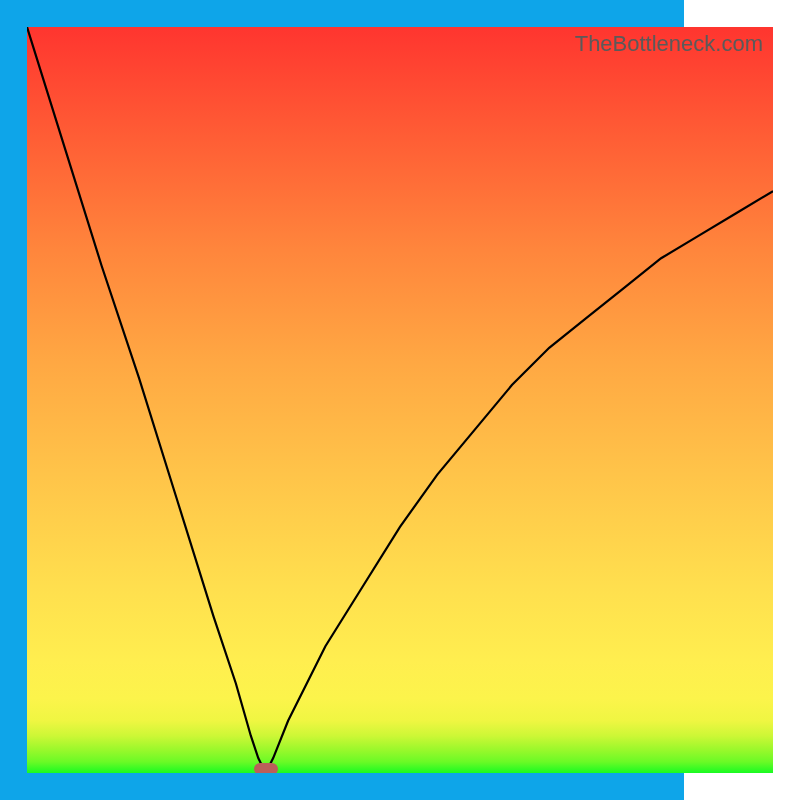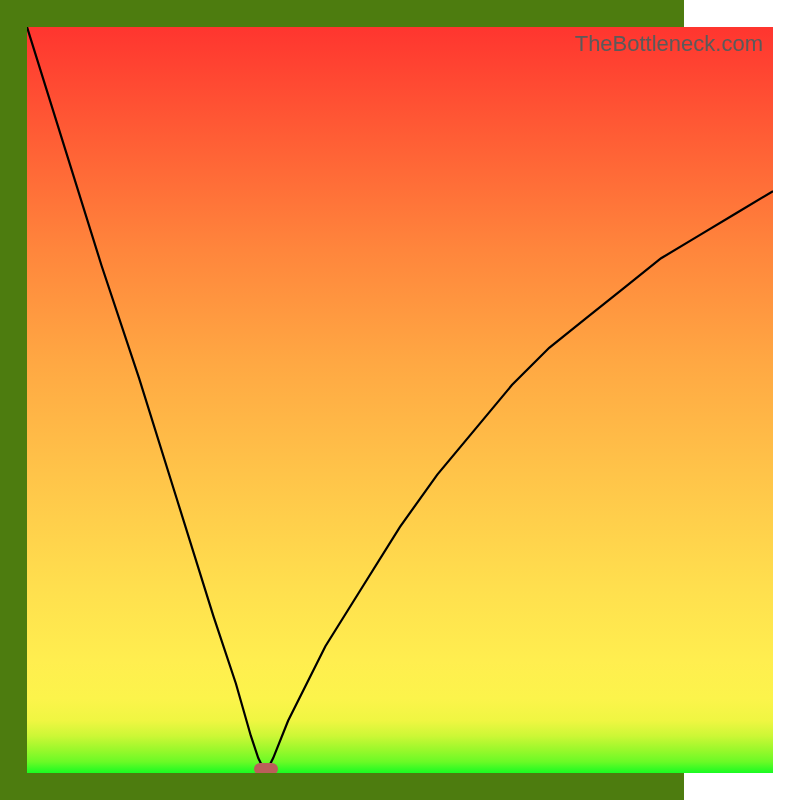--- a/index.html
+++ b/index.html
@@ -7,21 +7,21 @@
     padding: 0;
     width: 800px;
     height: 800px;
     overflow: hidden;
     font-family: Arial, Helvetica, sans-serif;
   }
   .frame {
     position: relative;
     width: 684px;
     height: 800px;
-    background: #4d7c0f;
+    background: #0ea5e9;
     box-sizing: border-box;
   }
   .plot-area {
     position: absolute;
     left: 27px;
     top: 27px;
     width: 746px;
     height: 746px;
     background: linear-gradient(to top,
       #19fb22 0%,

